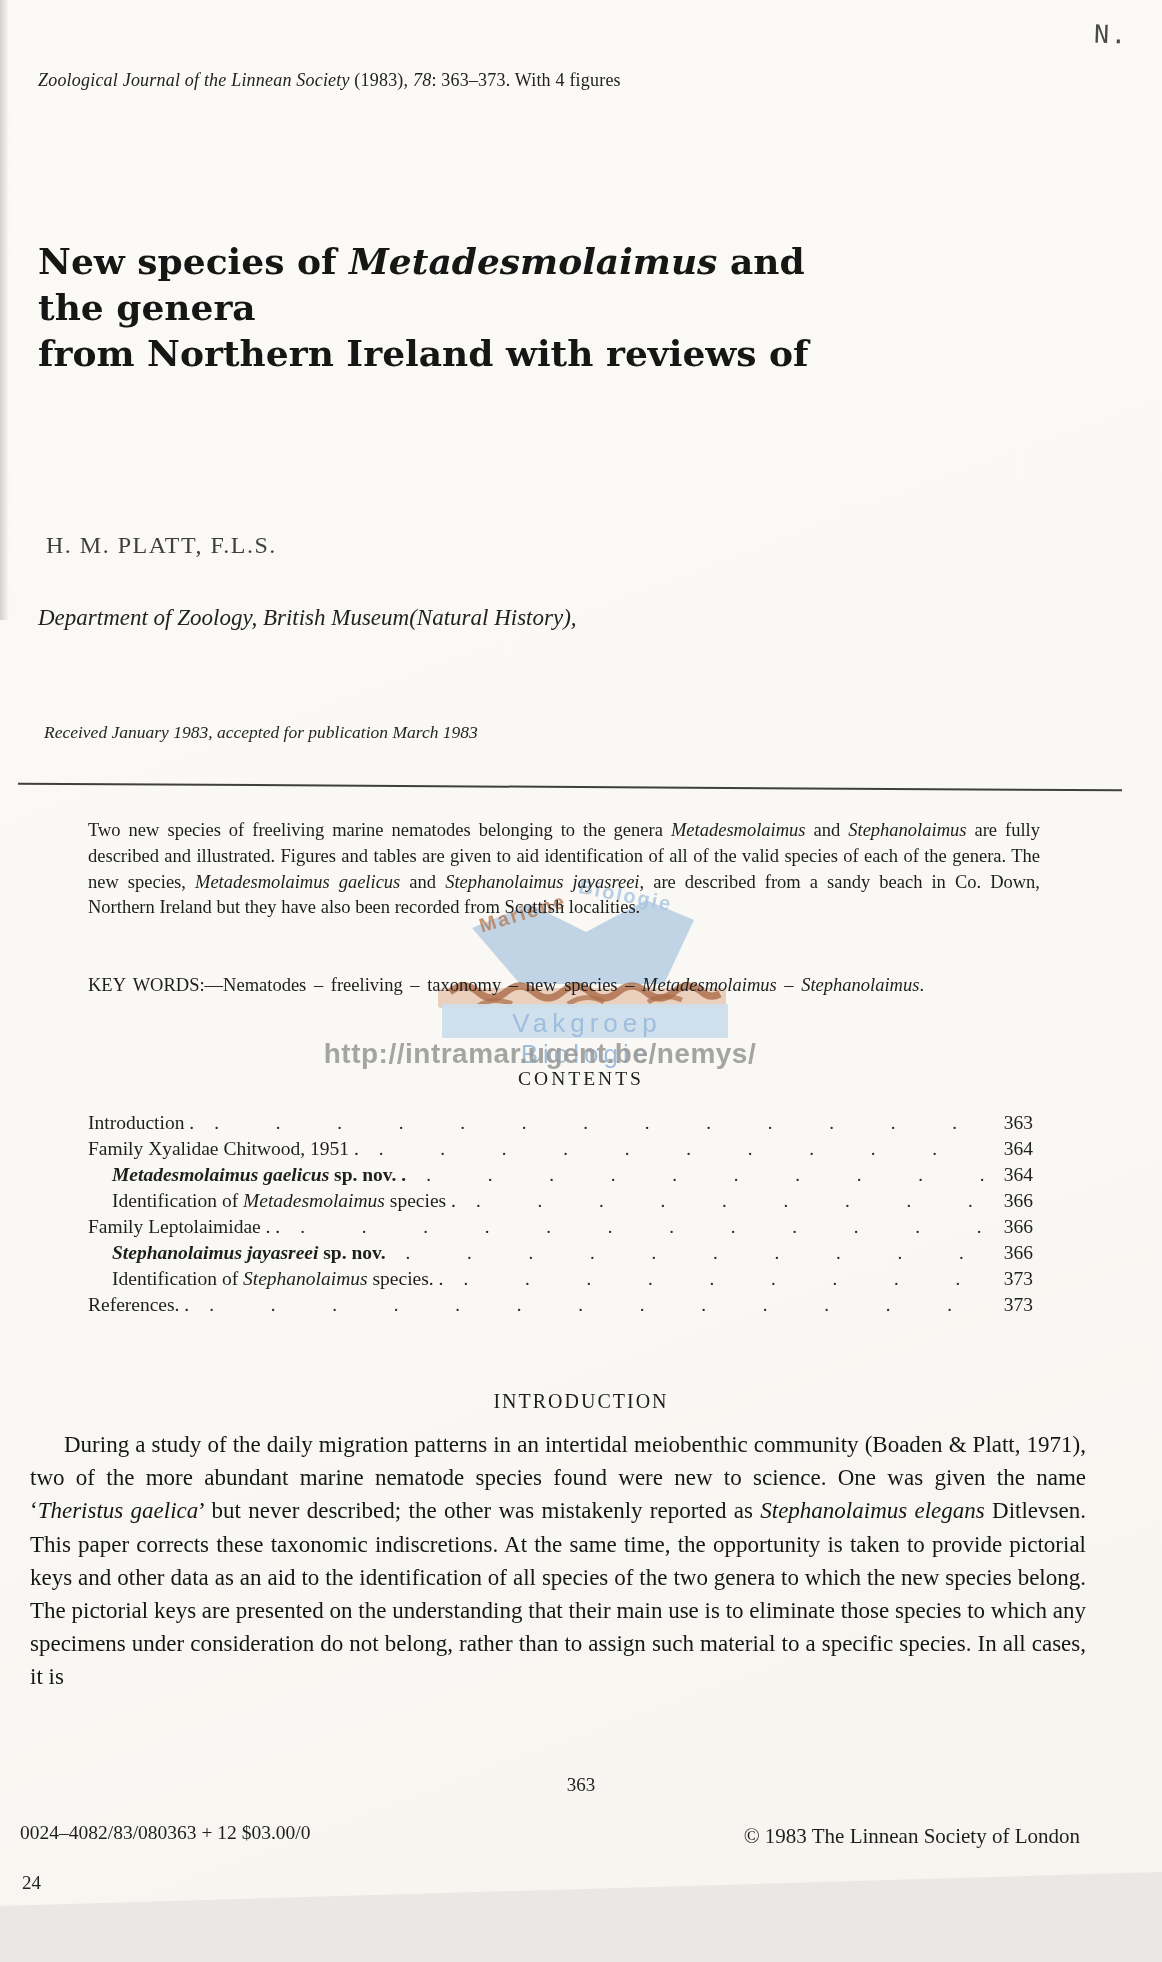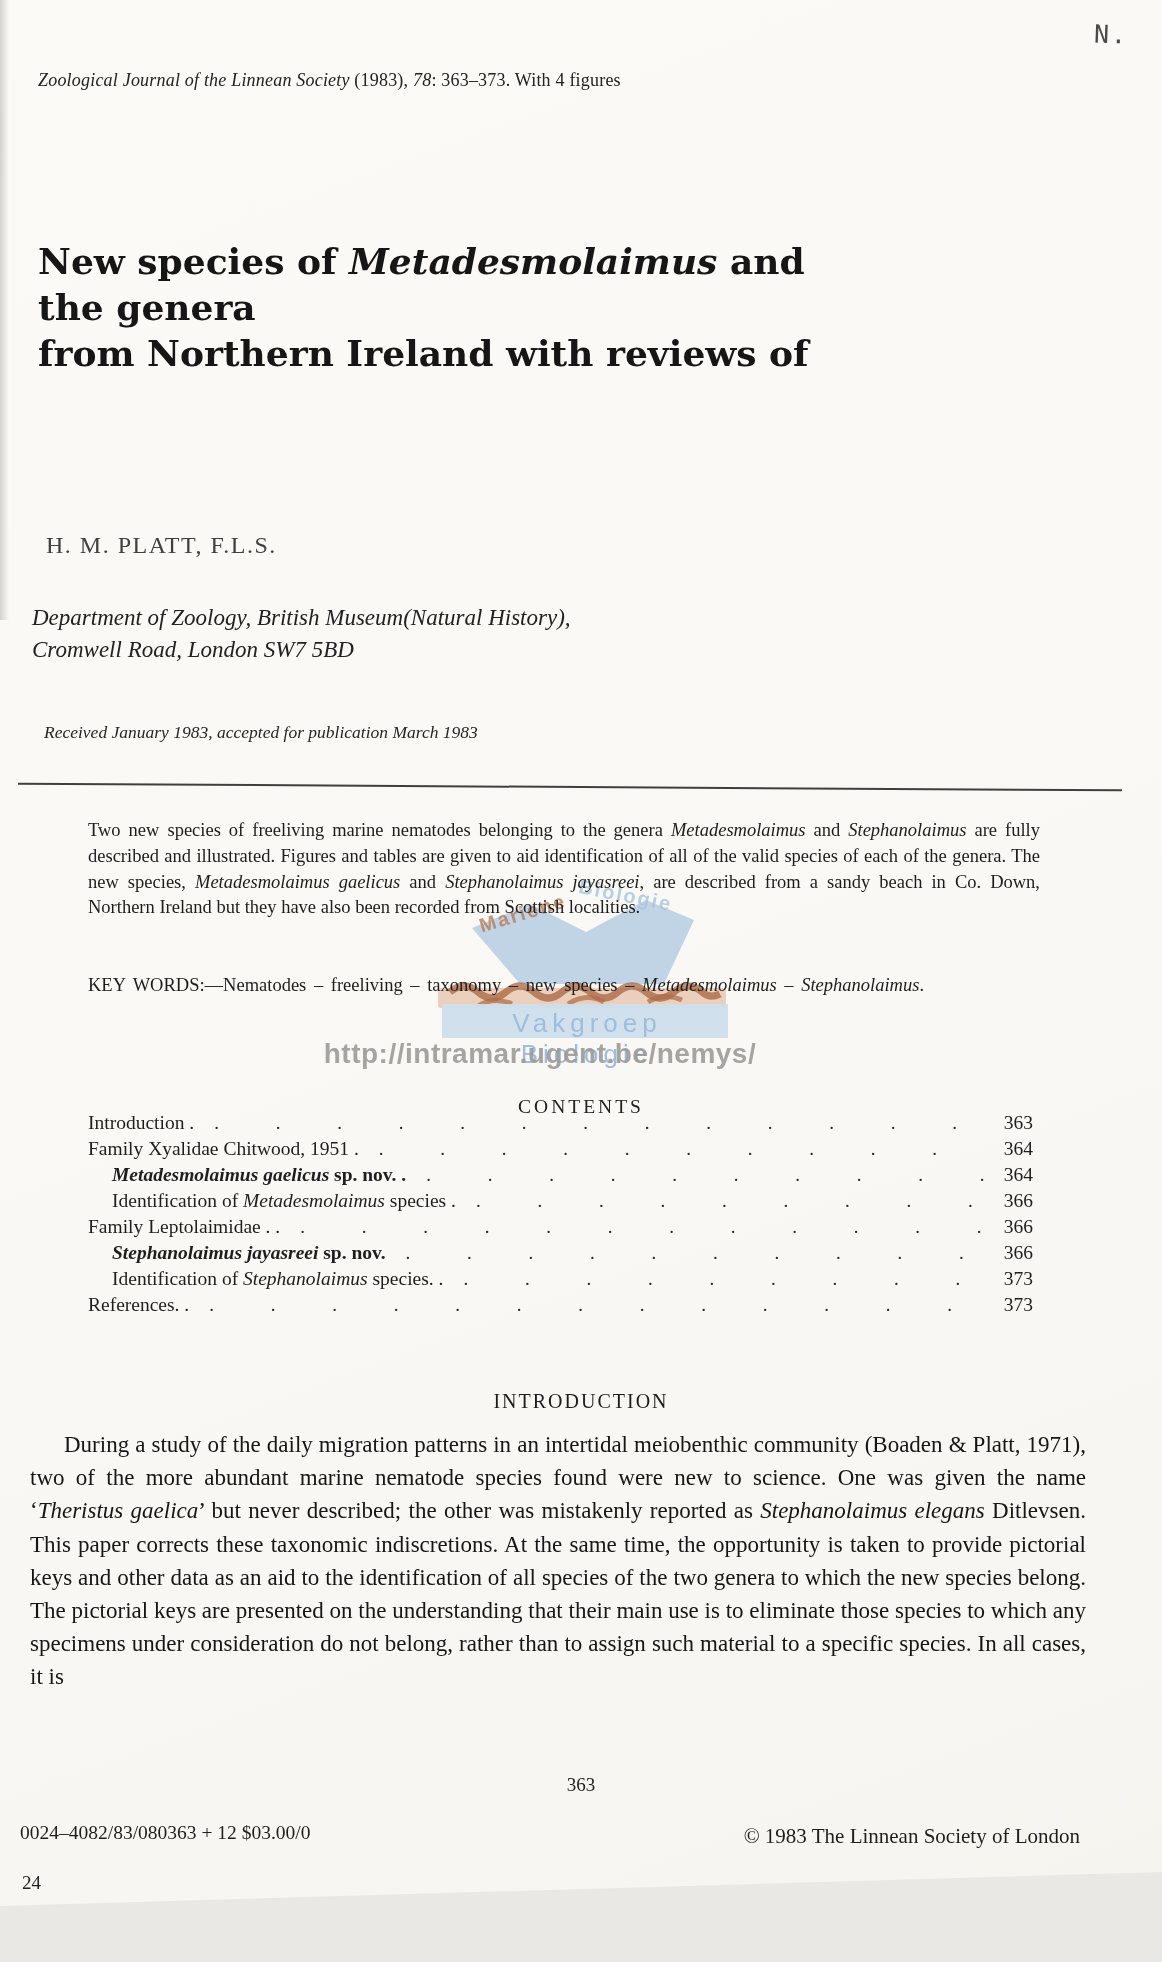--- a/index.html
+++ b/index.html
@@ -25,29 +25,29 @@
   .txt{z-index:3;}
   
   .journal-line{left:38px;top:70px;font-size:18px;font-style:italic;color:#222;letter-spacing:.2px;}
   .journal-line .rm{font-style:normal;}
   .corner-mark{left:1094px;top:20px;font-family:"DejaVu Sans Mono",monospace;font-size:25px;color:#4a4a4a;transform:rotate(2deg);letter-spacing:2px;}
   
   .title{left:38px;top:238px;width:900px;font-family:"DejaVu Serif",serif;font-weight:700;font-size:36px;line-height:46px;color:#161616;}
   .title .it{font-style:italic;}
   
   .author{left:46px;top:532px;font-size:24px;letter-spacing:1.5px;color:#404040;}
-  .affil{left:32px;top:602px;font-size:23px;font-style:italic;line-height:32px;color:#222;}
+  .affil{left:38px;top:602px;font-size:23px;font-style:italic;line-height:32px;color:#222;}
   .received{left:44px;top:722px;font-size:17.5px;font-style:italic;color:#262626;}
   .rule{left:18px;top:786px;width:1104px;height:2px;background:#3f3f3f;transform:rotate(0.35deg);z-index:3;}
   
   .abstract{left:88px;top:818px;width:952px;font-size:18.5px;line-height:25.8px;text-align:justify;color:#1d1d1d;}
   .abstract .it,.kw .it{font-style:italic;}
   .kw{left:88px;top:972px;width:952px;font-size:18.5px;line-height:26px;text-align:justify;color:#1d1d1d;word-spacing:3px;}
   
-  .contents-heading{left:0;top:1096px;width:1162px;text-align:center;font-size:19.5px;letter-spacing:3px;color:#222;}
+  .contents-heading{left:0;top:1068px;width:1162px;text-align:center;font-size:19.5px;letter-spacing:3px;color:#222;}
   .toc{left:88px;top:1112px;width:945px;font-size:19.5px;color:#1e1e1e;}
   .toc-row{display:flex;align-items:baseline;height:26px;}
   .toc-row.ind{padding-left:24px;}
   .toc-row.boldrow .lbl{font-weight:700;}
   .toc-row .em{font-style:italic;white-space:pre;}
   .toc-row.boldrow .em{font-style:italic;font-weight:700;}
   .toc-row .lbl{white-space:pre;}
   .leader{flex:1;overflow:hidden;white-space:nowrap;color:#2a2a2a;}
   .leader::before{content:". . . . . . . . . . . . . . . . . . . . . . . . .";letter-spacing:26px;padding-left:20px;font-size:19px;}
   .pg{width:48px;text-align:right;white-space:nowrap;}
@@ -100,21 +100,20 @@
 
 <div class="abs title txt">
   <div><span>New species of </span><span class="it">Metadesmolaimus</span><span> and</span></div>
   <div>the genera</div>
   <div>from Northern Ireland with reviews of</div>
 </div>
 
 <div class="abs author txt">H. M. PLATT, F.L.S.</div>
 <div class="abs affil txt">
   <div>Department of Zoology, British Museum(Natural History),</div>
-  <div>Cromwell Road, London SW7 5BD</div>
 </div>
 <div class="abs received txt">Received January 1983, accepted for publication March 1983</div>
 <div class="abs rule"></div>
 
 <div class="abs abstract txt"><span>Two new species of freeliving marine nematodes belonging to the genera </span><span class="it">Metadesmolaimus</span><span> and </span><span class="it">Stephanolaimus</span><span> are fully described and illustrated. Figures and tables are given to aid identification of all of the valid species of each of the genera. The new species, </span><span class="it">Metadesmolaimus gaelicus</span><span> and </span><span class="it">Stephanolaimus jayasreei</span><span>, are described from a sandy beach in Co. Down, Northern Ireland but they have also been recorded from Scottish localities.</span></div>
 
 <div class="abs kw txt"><span>KEY WORDS:</span><span>—Nematodes – freeliving – taxonomy – new species – </span><span class="it">Metadesmolaimus</span><span> – </span><span class="it">Stephanolaimus</span><span>.</span></div>
 
 <div class="abs contents-heading txt">CONTENTS</div>
 <div class="abs toc txt">

